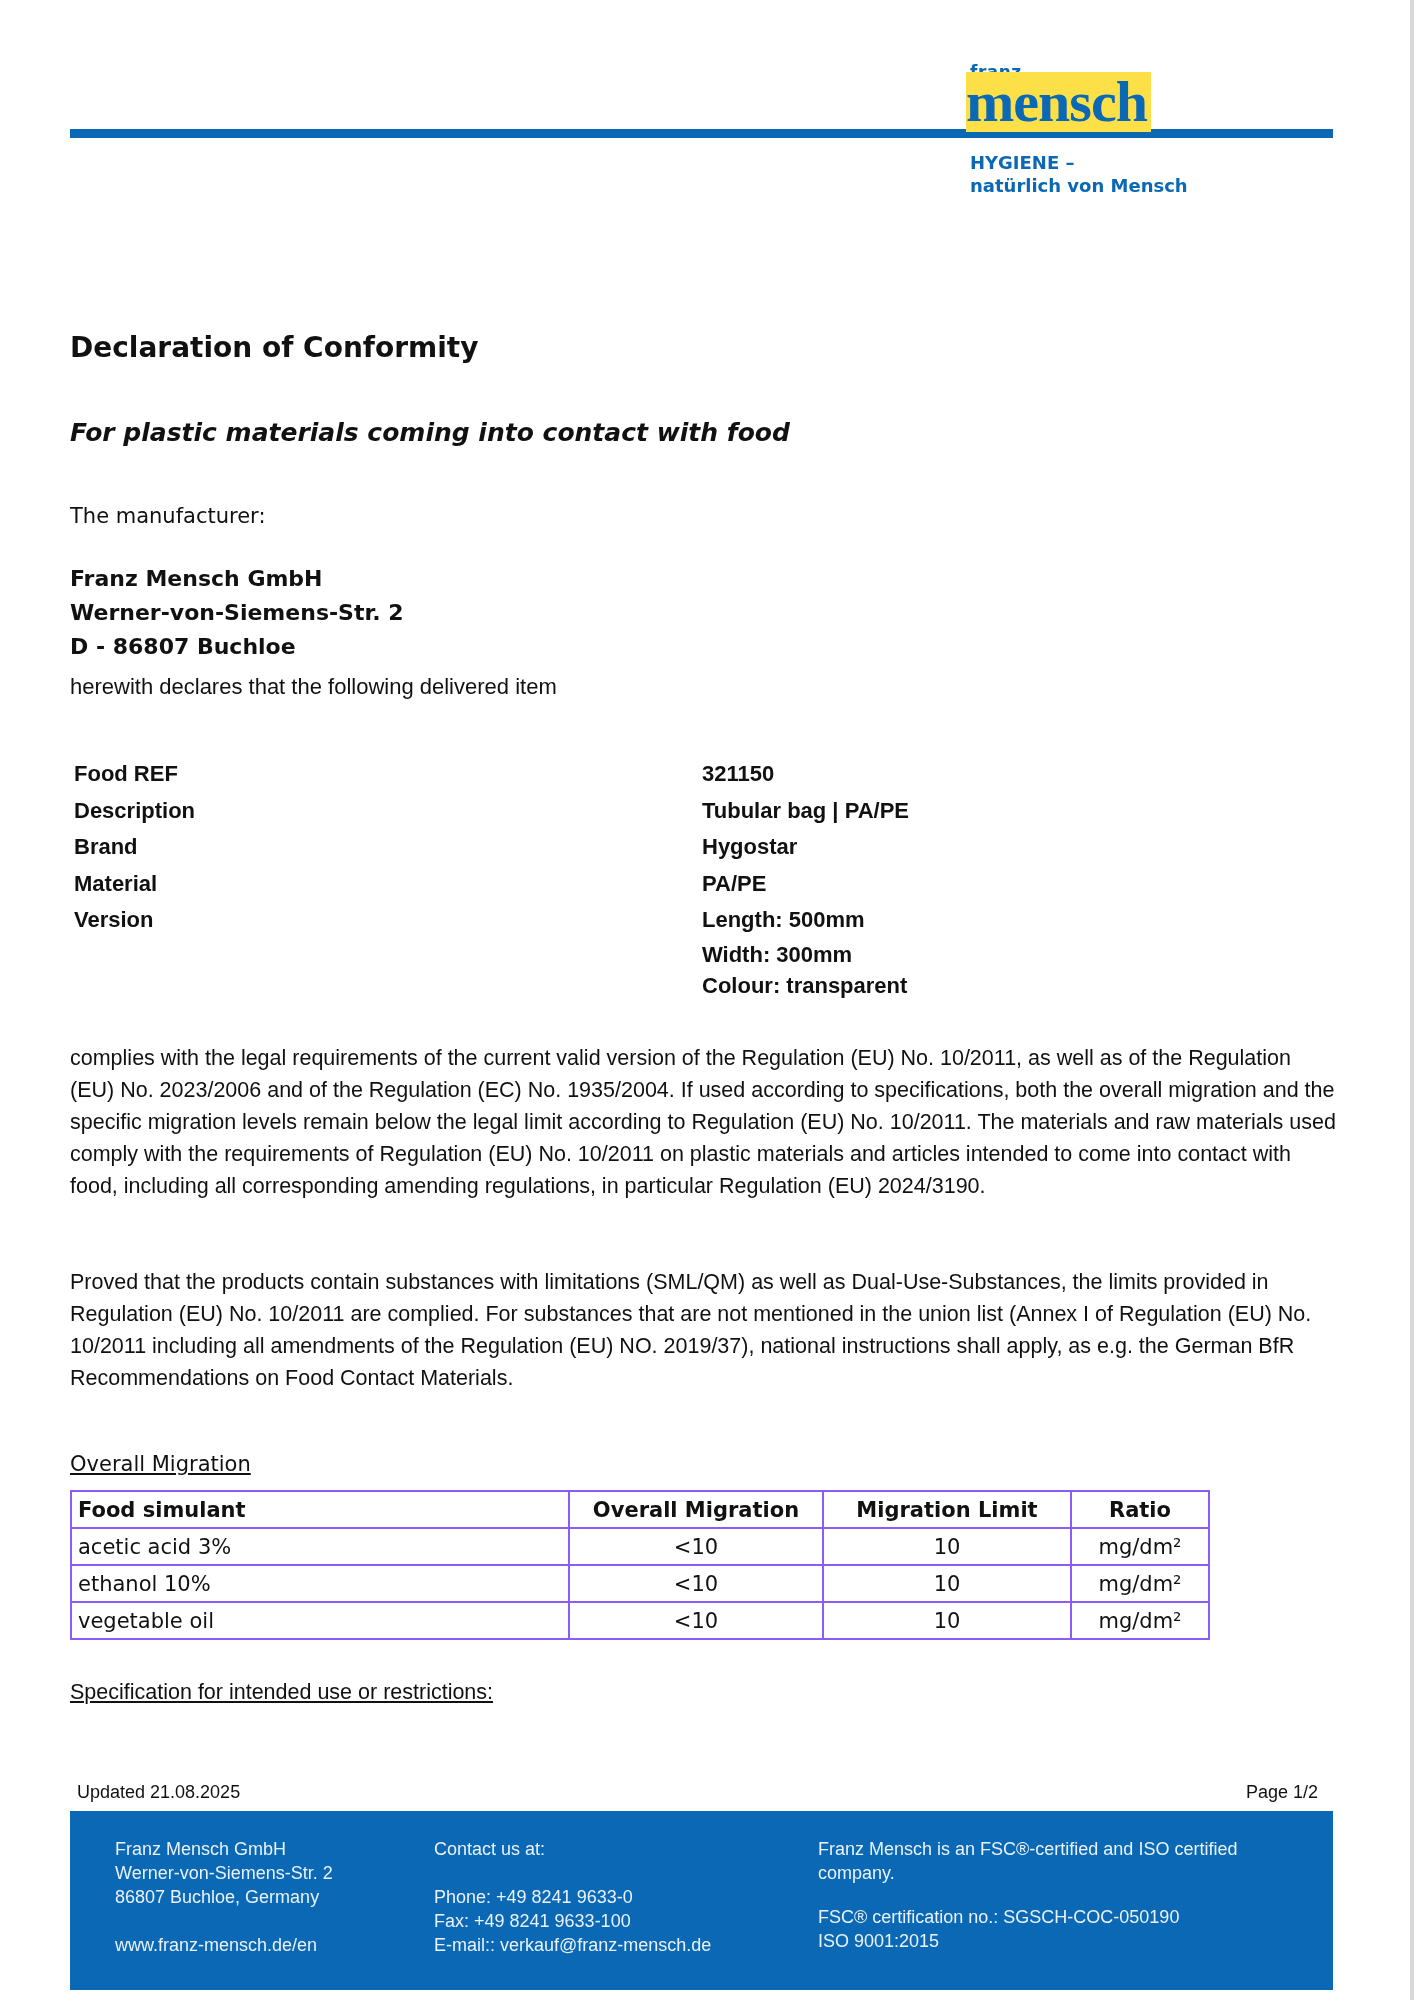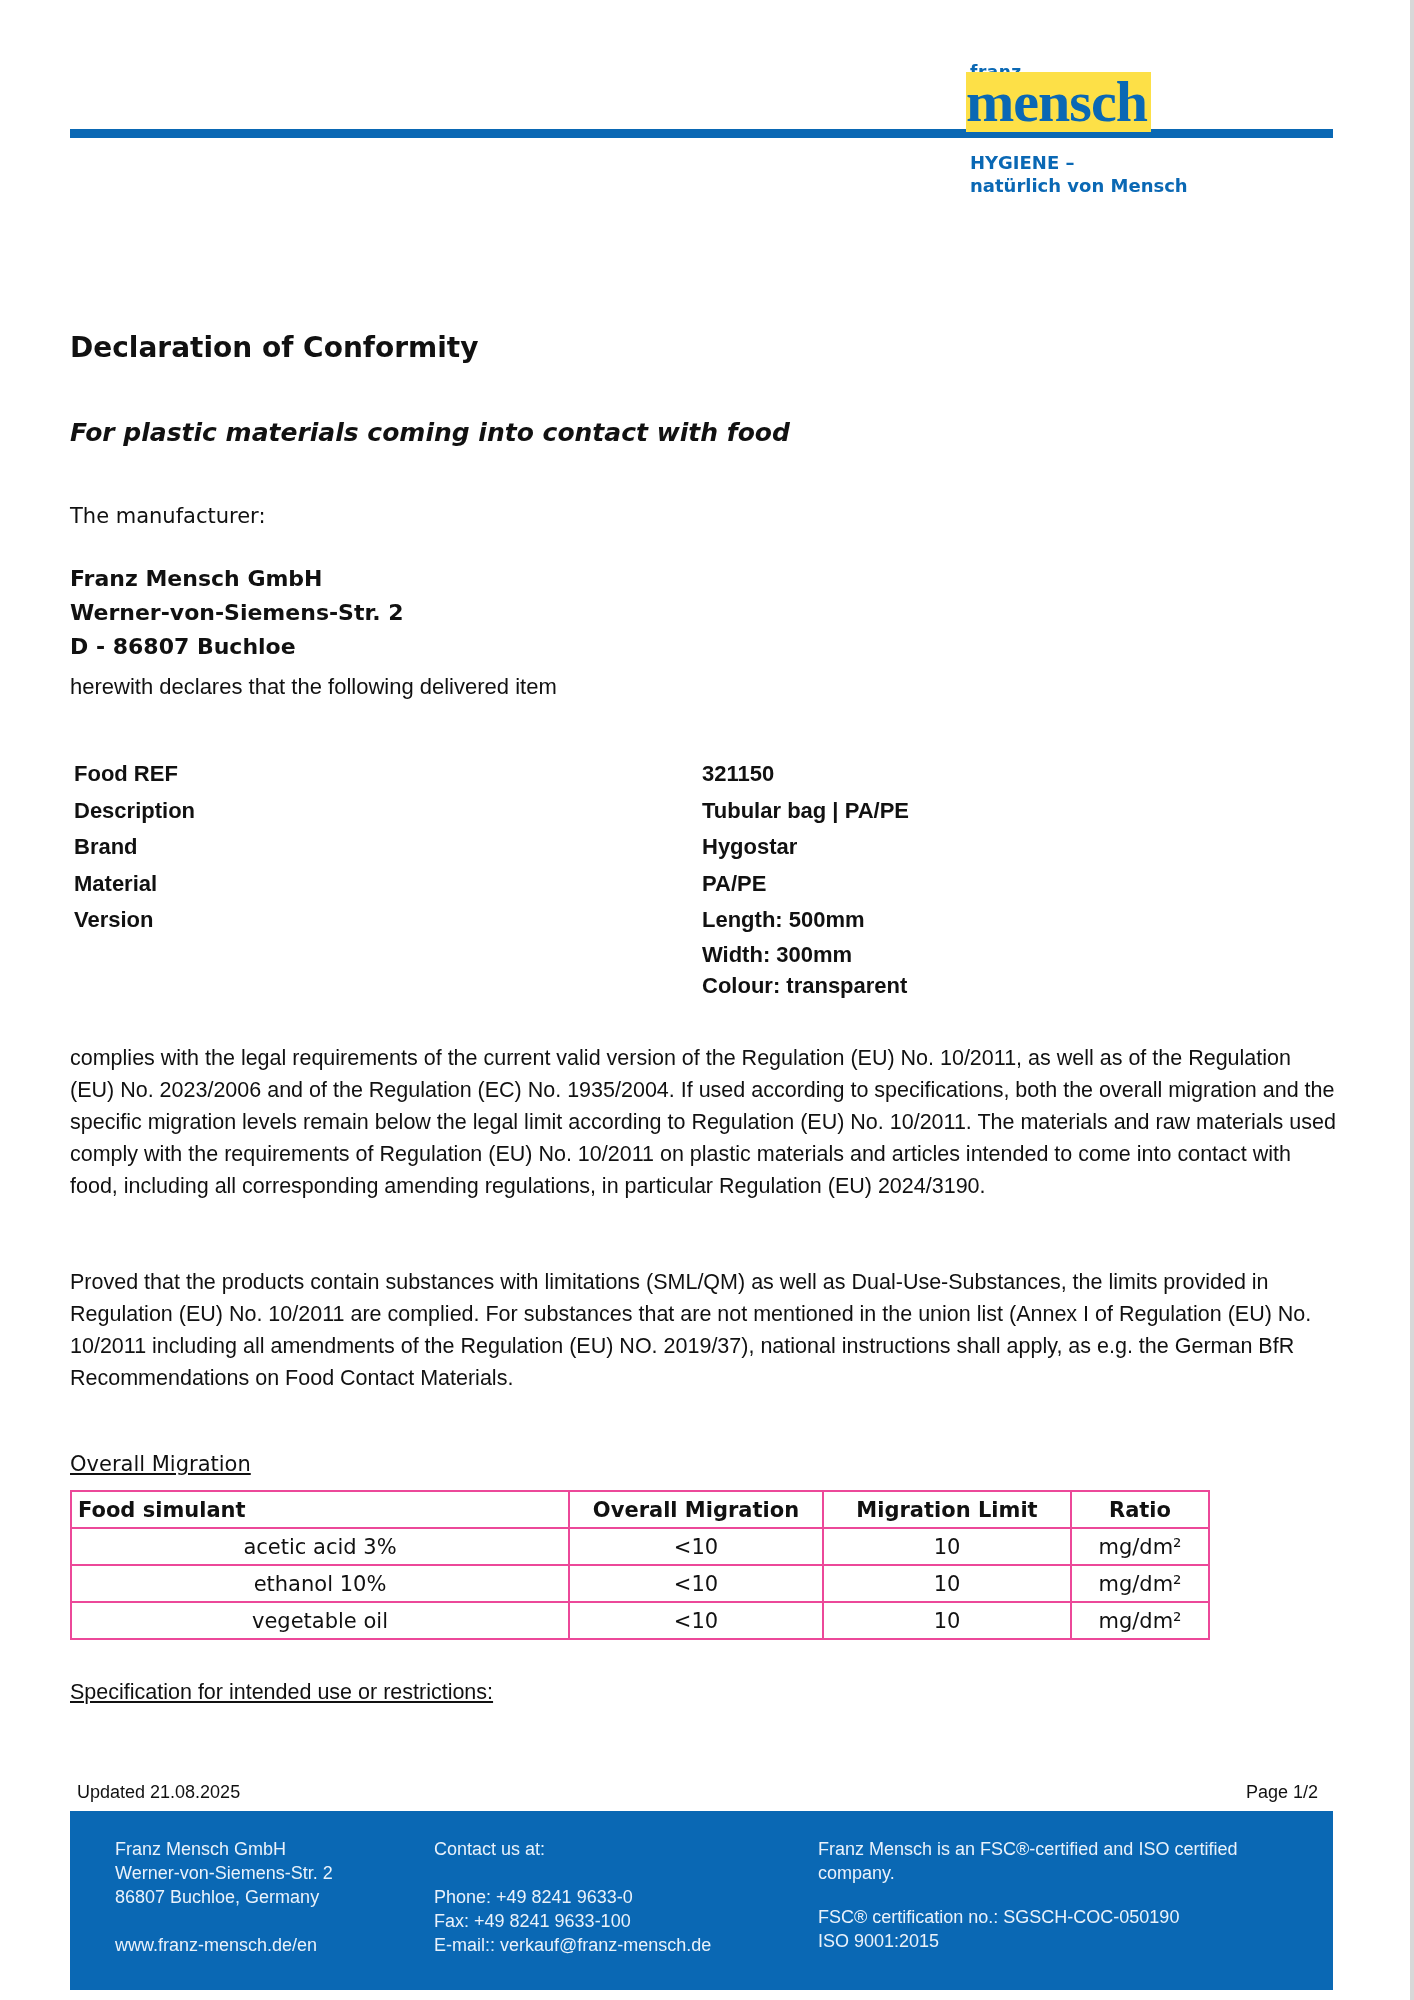--- a/index.html
+++ b/index.html
@@ -34,24 +34,24 @@
   .detail-value .line:first-child { line-height: 36.5px; }
 
   
   .para { position: absolute; left: 70px; width: 1270px; font-size: 21.5px; line-height: 32px; }
   .para1 { top: 1042px; }
   .para2 { top: 1266px; }
 
   
   .table-heading { position: absolute; left: 70px; top: 1452px; font-family: "DejaVu Sans", sans-serif; font-size: 21px; text-decoration: underline; }
   table.migration { position: absolute; left: 70px; top: 1490px; border-collapse: collapse; font-family: "DejaVu Sans", sans-serif; font-size: 21px; }
-  table.migration th, table.migration td { border: 2px solid #ec4899; height: 35px; padding: 0 6px; }
+  table.migration th, table.migration td { border: 2px solid #8b5cf6; height: 35px; padding: 0 6px; }
   table.migration th { font-weight: bold; }
   table.migration th.first { text-align: left; }
-  table.migration td.first { text-align: center; border-radius: 17px; }
+  table.migration td.first { text-align: left; border-radius: 17px; }
   table.migration .c { text-align: center; }
   .col1 { width: 484px; } .col2 { width: 240px; } .col3 { width: 234px; } .col4 { width: 124px; }
 
   .spec-heading { position: absolute; left: 70px; top: 1680px; font-size: 21.5px; text-decoration: underline; }
 
   
   .updated { position: absolute; left: 77px; top: 1782px; font-size: 18px; }
   .page-num { position: absolute; right: 96px; top: 1782px; font-size: 18px; }
   .footer { position: absolute; left: 70px; top: 1811px; width: 1263px; height: 179px; background: #0a68b4; color: #eaf2fb; font-size: 18px; line-height: 24px; }
   .fcol { position: absolute; top: 26px; }

